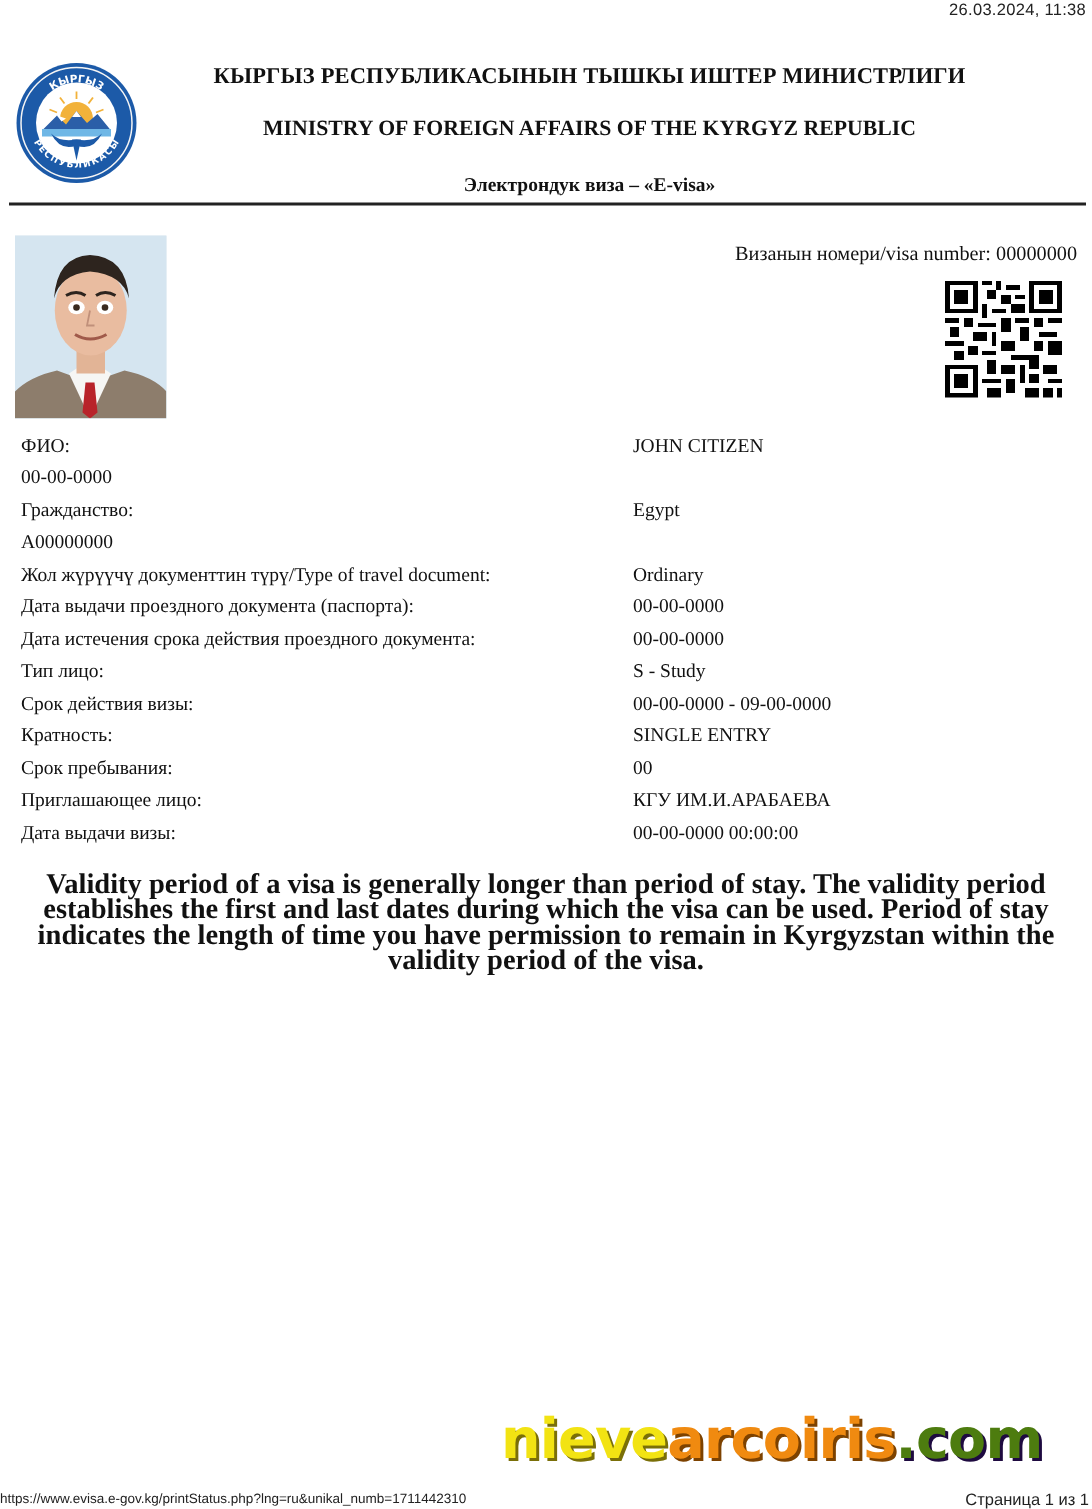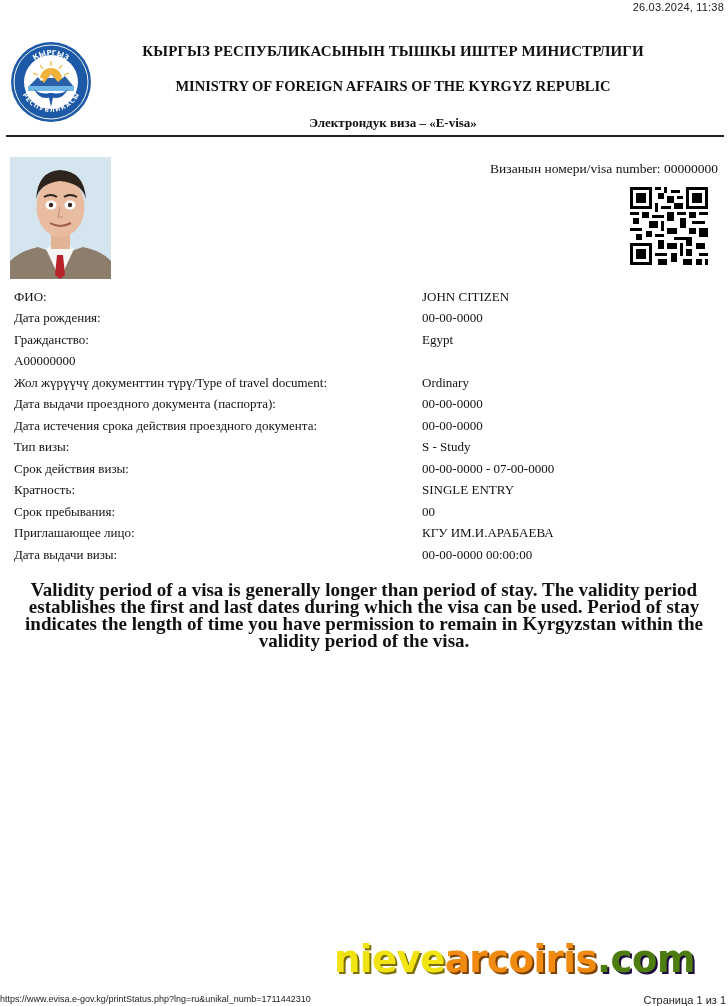--- a/index.html
+++ b/index.html
@@ -143,21 +143,20 @@
     </g>
   </svg>
 </div>
 
 <div class="fields">
   <div class="row">
       <span class="lbl">ФИО:</span>
       <span class="val">JOHN CITIZEN</span>
     </div>
   <div class="row">
-      <span class="lbl">Дата рождения:</span>
       <span class="val">00-00-0000</span>
     </div>
   <div class="row">
       <span class="lbl">Гражданство:</span>
       <span class="val">Egypt</span>
     </div>
   <div class="row">
       <span class="val">A00000000</span>
     </div>
   <div class="row">
@@ -166,26 +165,26 @@
     </div>
   <div class="row">
       <span class="lbl">Дата выдачи проездного документа (паспорта):</span>
       <span class="val">00-00-0000</span>
     </div>
   <div class="row">
       <span class="lbl">Дата истечения срока действия проездного документа:</span>
       <span class="val">00-00-0000</span>
     </div>
   <div class="row">
-      <span class="lbl">Тип визы:</span>
+      <span class="lbl">Тип лицо:</span>
       <span class="val">S - Study</span>
     </div>
   <div class="row">
       <span class="lbl">Срок действия визы:</span>
-      <span class="val">00-00-0000 - 07-00-0000</span>
+      <span class="val">00-00-0000 - 09-00-0000</span>
     </div>
   <div class="row">
       <span class="lbl">Кратность:</span>
       <span class="val">SINGLE ENTRY</span>
     </div>
   <div class="row">
       <span class="lbl">Срок пребывания:</span>
       <span class="val">00</span>
     </div>
   <div class="row">

